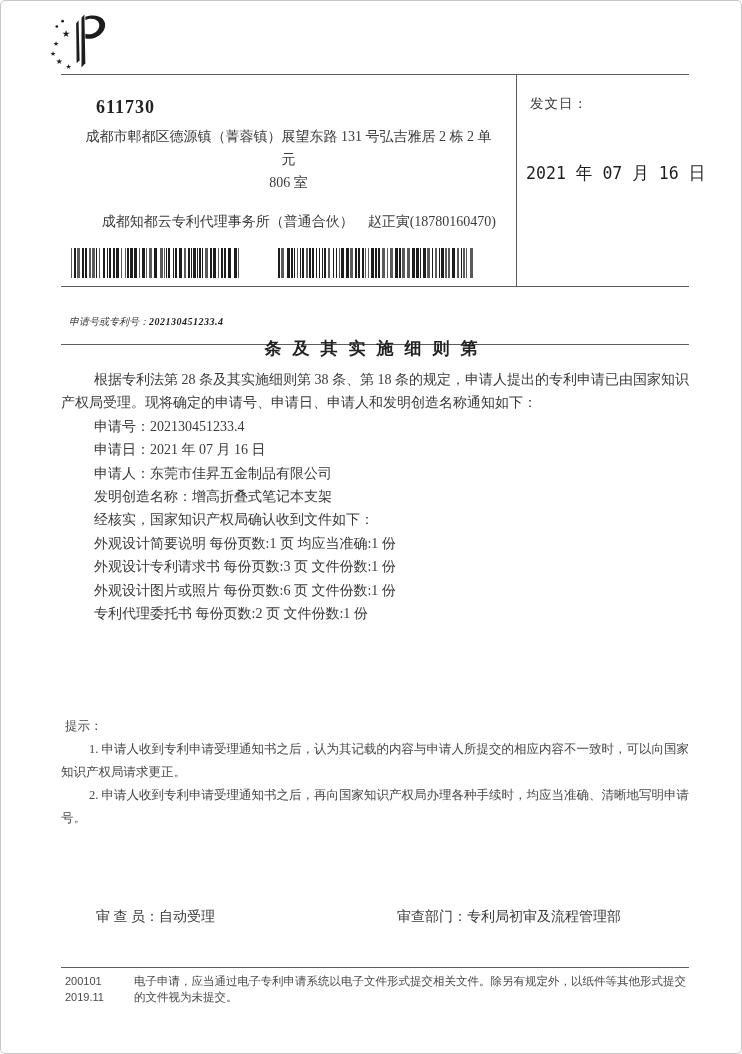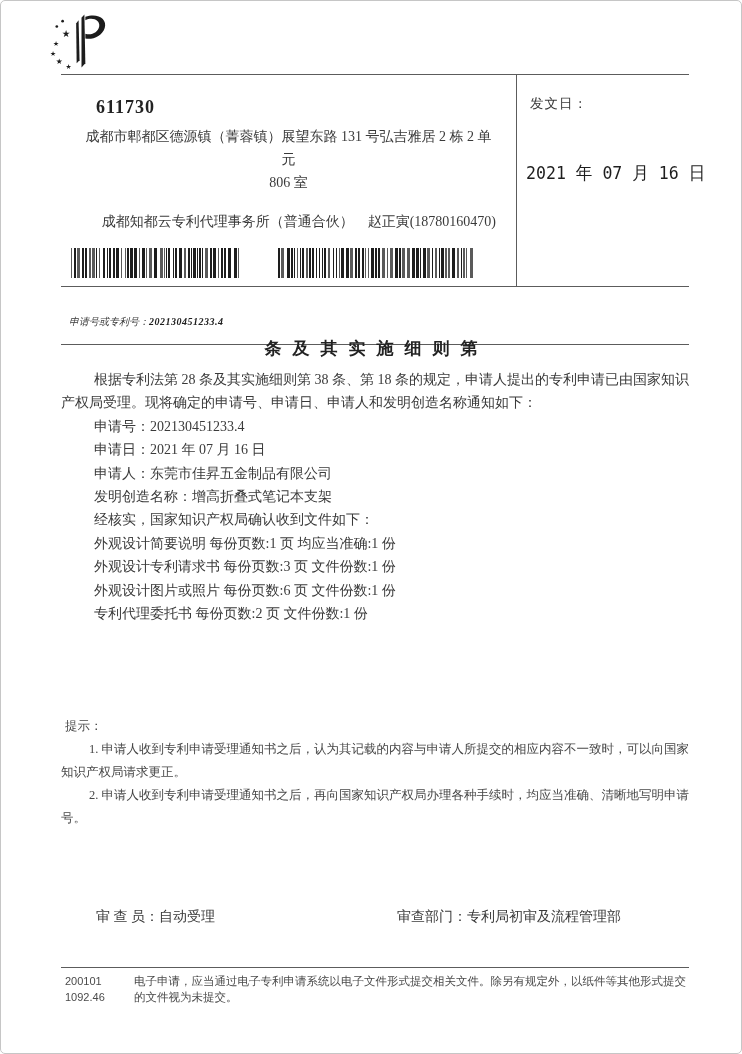--- a/index.html
+++ b/index.html
@@ -139,20 +139,20 @@
       <span>审 查 员：</span><span>自动受理</span>
     </div>
     <div class="department">
       <span>审查部门：</span><span>专利局初审及流程管理部</span>
     </div>
   </div>
 
   <div class="footer">
     <div class="footer-codes">
       <div>200101</div>
-      <div>1092.46</div>
+      <div>2019.11</div>
     </div>
     <div class="footer-text">
       <div>电子申请，应当通过电子专利申请系统以电子文件形式提交相关文件。除另有规定外，以纸件等其他形式提交的文件视为未提交。</div>
     </div>
   </div>
 
 </div>
 
 </body></html>

